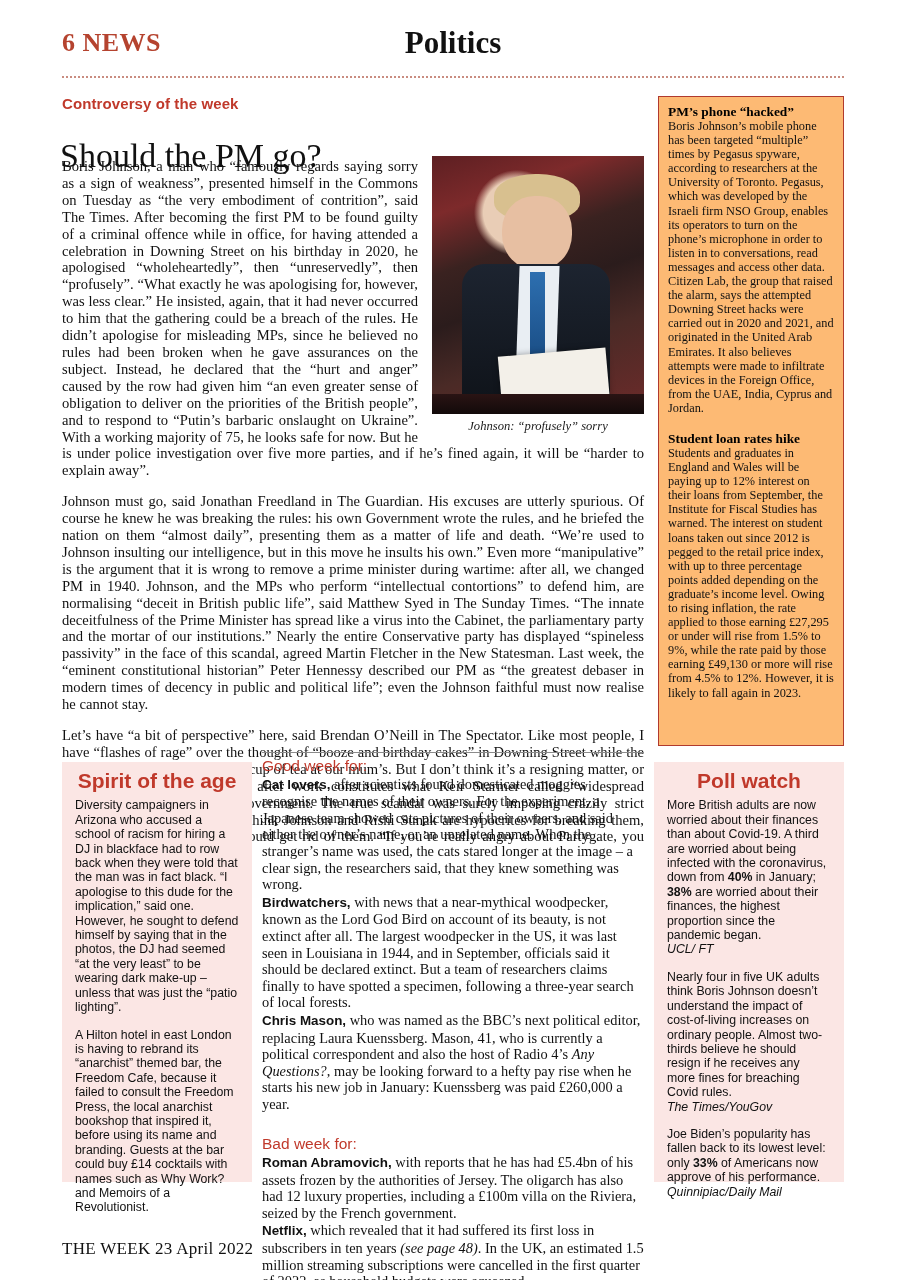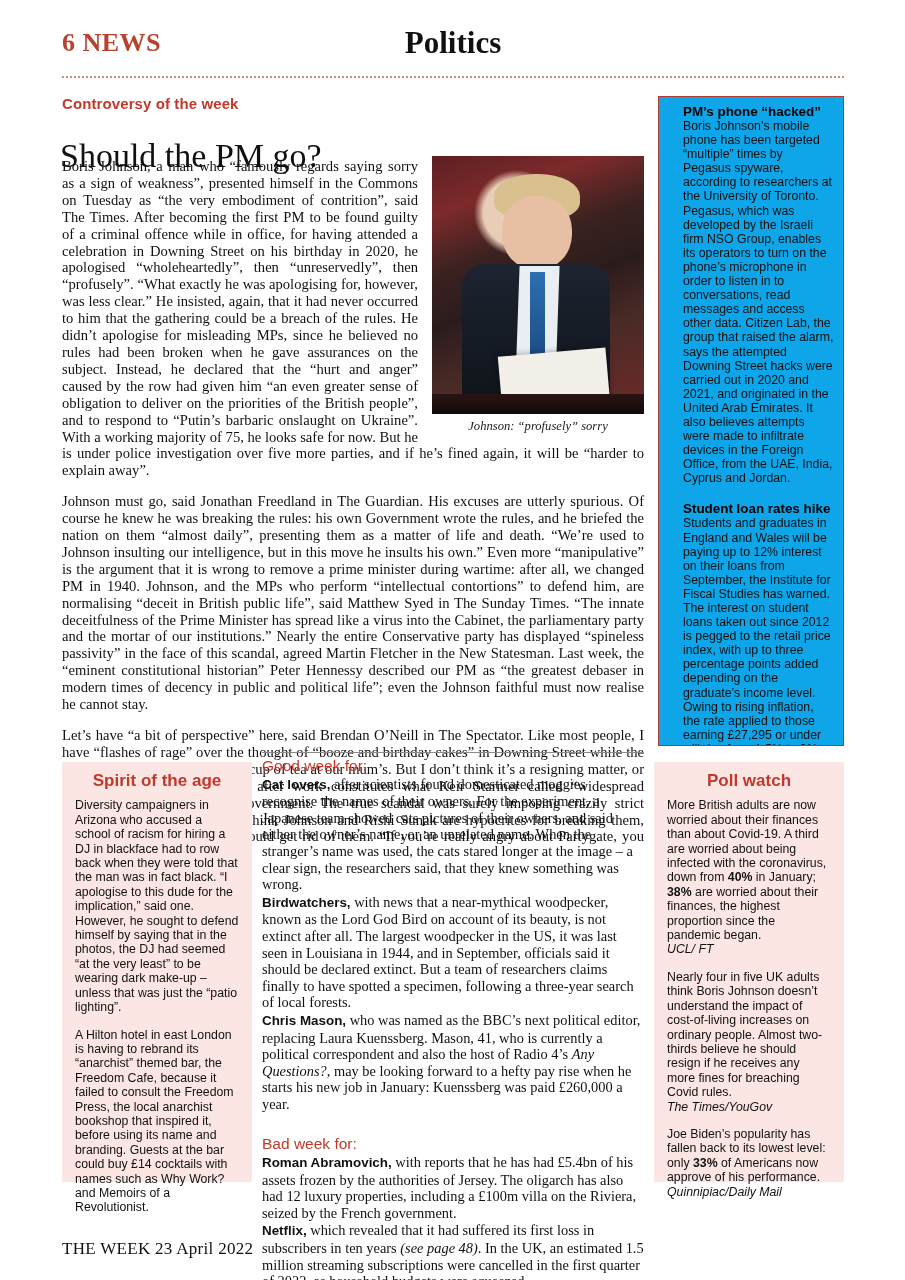--- a/index.html
+++ b/index.html
@@ -174,23 +174,23 @@
 
   
   .brief-box {
     position: absolute;
     left: 658px;
     top: 96px;
     width: 186px;
     height: 650px;
     border: 1.5px solid #b03a2e;
     box-sizing: border-box;
-    padding: 7px 9px 8px 24px;
-    background: #0ea5e9;
-    font-family: Liberation Sans, sans-serif;
+    padding: 7px 9px 8px 9px;
+    background: #fdba74;
+    font-family: Liberation Serif, serif;
     font-size: 12.3px;
     line-height: 14.1px;
     color: #111;
     overflow: hidden;
   }
   .brief-box h3 {
     margin: 0 0 0 0;
     font-size: 13.4px;
     font-weight: bold;
     line-height: 15px;
@@ -219,21 +219,21 @@
     box-sizing: border-box;
     padding: 12px 13px 14px 13px;
     font-family: "Liberation Sans", sans-serif;
     font-size: 12.3px;
     line-height: 14.4px;
     color: #111;
   }
   .tint-box h2 {
     margin: 0 0 10px 0;
     text-align: center;
-    font-size: 17px;
+    font-size: 21px;
     font-weight: bold;
     color: #c0392b;
   }
   .tint-box p {
     margin: 0 0 13px 0;
   }
   .tint-box p:last-child { margin-bottom: 0; }
   .tint-box .src {
     font-style: italic;
   }

